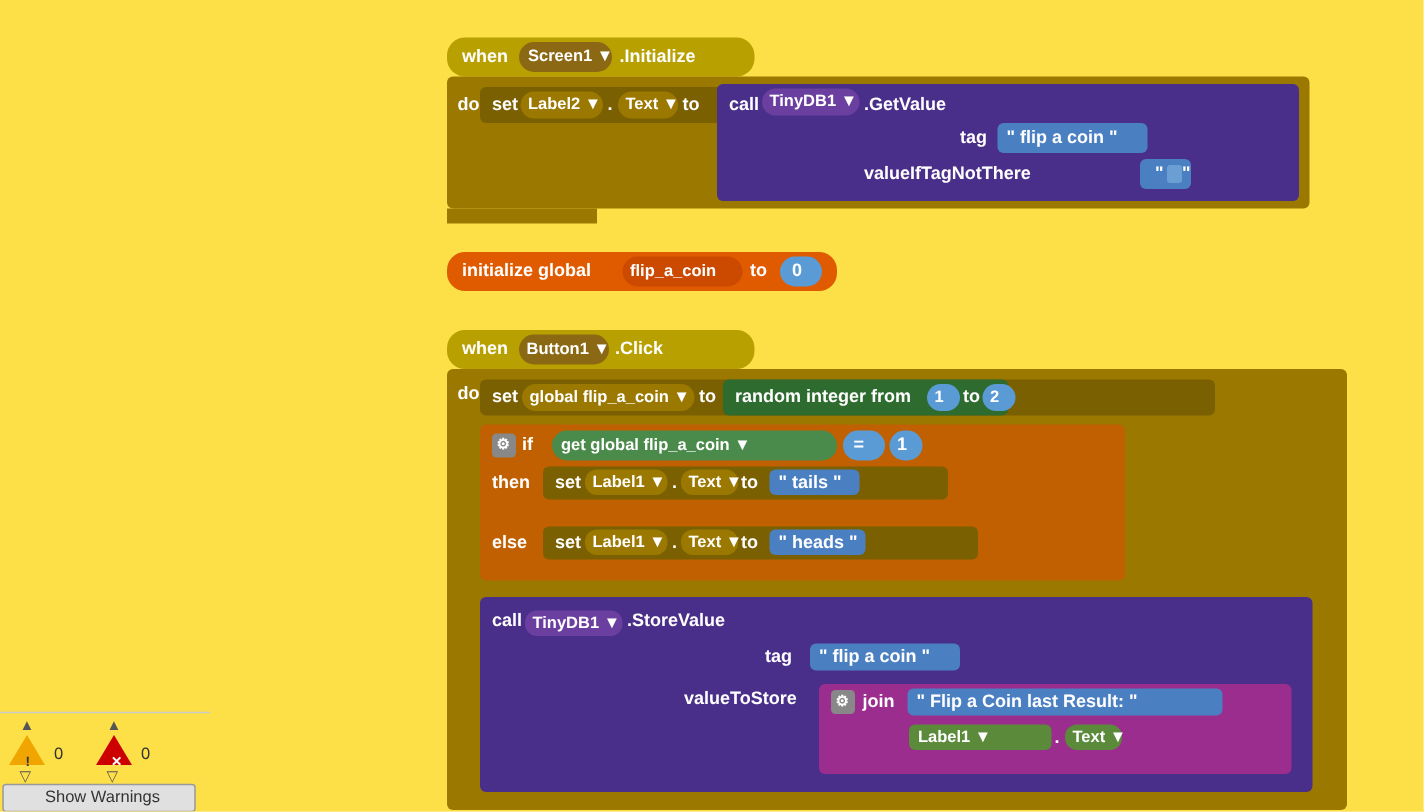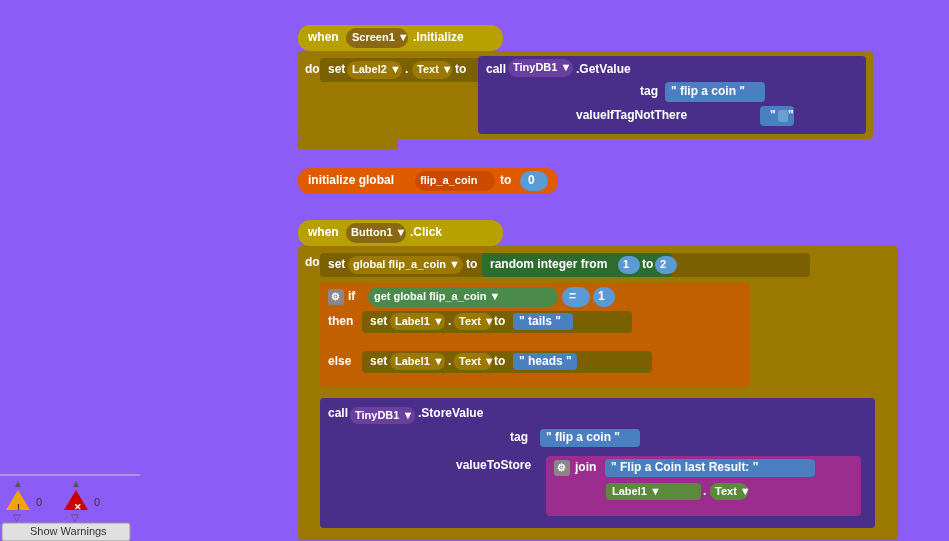--- a/index.html
+++ b/index.html
@@ -11,21 +11,21 @@
       height: 541px;
       overflow: hidden;
       position: relative;
     }
 
     .canvas {
       position: absolute;
       top: 0; left: 0;
       width: 949px;
       height: 541px;
-      background: #8b5cf6;
+      background: #fde047;
     }
 
     
     svg text { dominant-baseline: middle; }
   </style>
 </head>
 <body>
 
 <div class="canvas">
   

